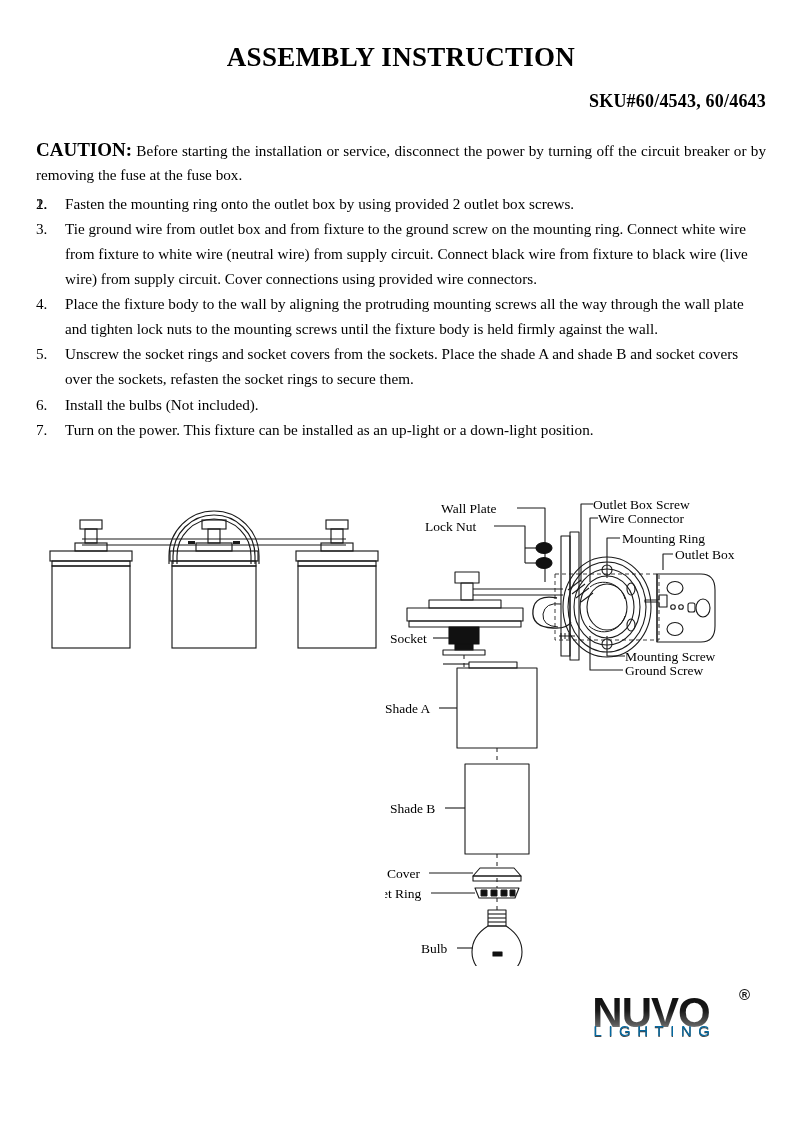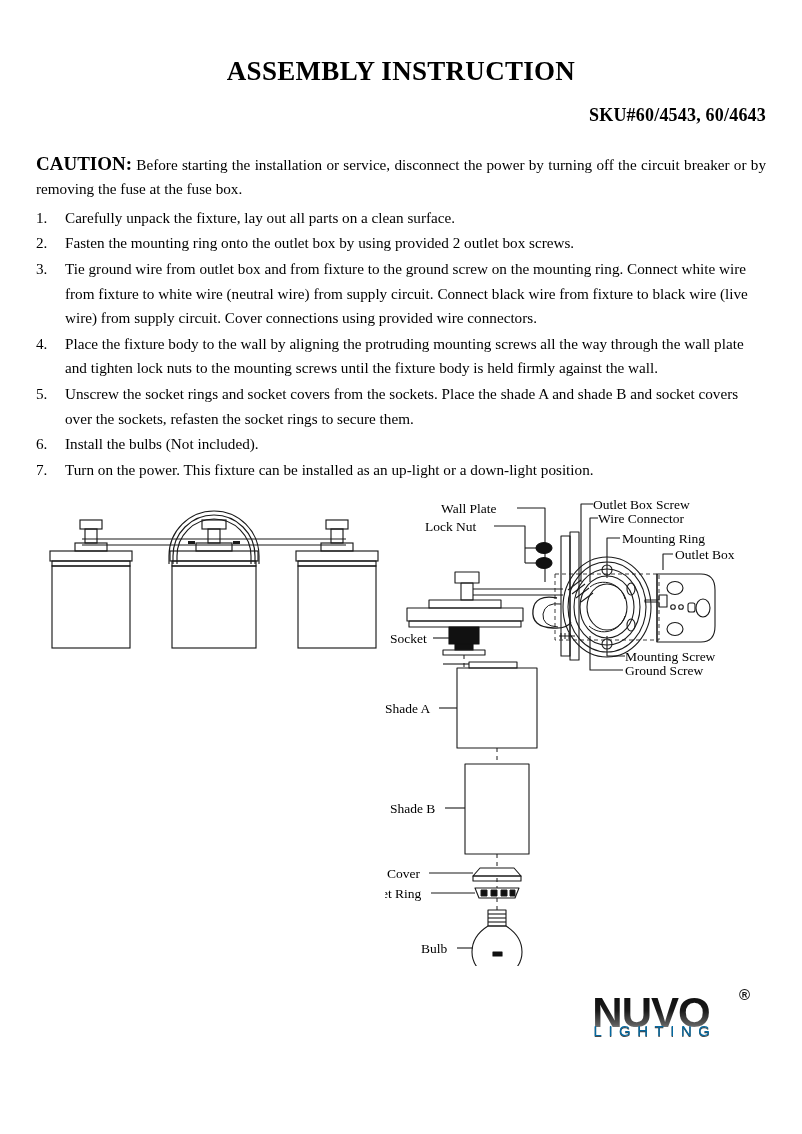--- a/index.html
+++ b/index.html
@@ -24,21 +24,21 @@
     padding: 0 36px;
   }
 
   
   .doc-title {
     text-align: center;
     font-size: 27px;
     font-weight: bold;
     letter-spacing: 0.3px;
     margin: 0;
-    padding-top: 56px;
+    padding-top: 42px;
     line-height: 1.15;
   }
   .doc-subtitle {
     text-align: right;
     font-size: 18px;
     font-weight: bold;
     margin: 0;
     padding-top: 18px;
     letter-spacing: 0.2px;
   }
@@ -174,21 +174,21 @@
   <div class="doc-subtitle">SKU#60/4543, 60/4643</div>
 
   <div class="advisory">
     <p class="justify">
       <span class="lead">CAUTION:</span><span> Before starting the installation or service, disconnect the power by turning off the circuit breaker or by removing the fuse at the fuse box.</span>
     </p>
   </div>
 
   <ol class="steps">
     <li>
-      <span class="num">1.</span><span>Carefully unpack the fixture, lay out all parts on a clean surface.</span>
+      <span class="num">1.</span>
     </li>
     <li>
       <span class="num">2.</span><span>Fasten the mounting ring onto the outlet box by using provided 2 outlet box screws.</span>
     </li>
     <li>
       <span class="num">3.</span><span>Tie ground wire from outlet box and from fixture to the ground screw on the mounting ring. Connect white wire from fixture to white wire (neutral wire) from supply circuit. Connect black wire from fixture to black wire (live wire) from supply circuit. Cover connections using provided wire connectors.</span>
     </li>
     <li>
       <span class="num">4.</span><span>Place the fixture body to the wall by aligning the protruding mounting screws all the way through the wall plate and tighten lock nuts to the mounting screws until the fixture body is held firmly against the wall.</span>
     </li>

